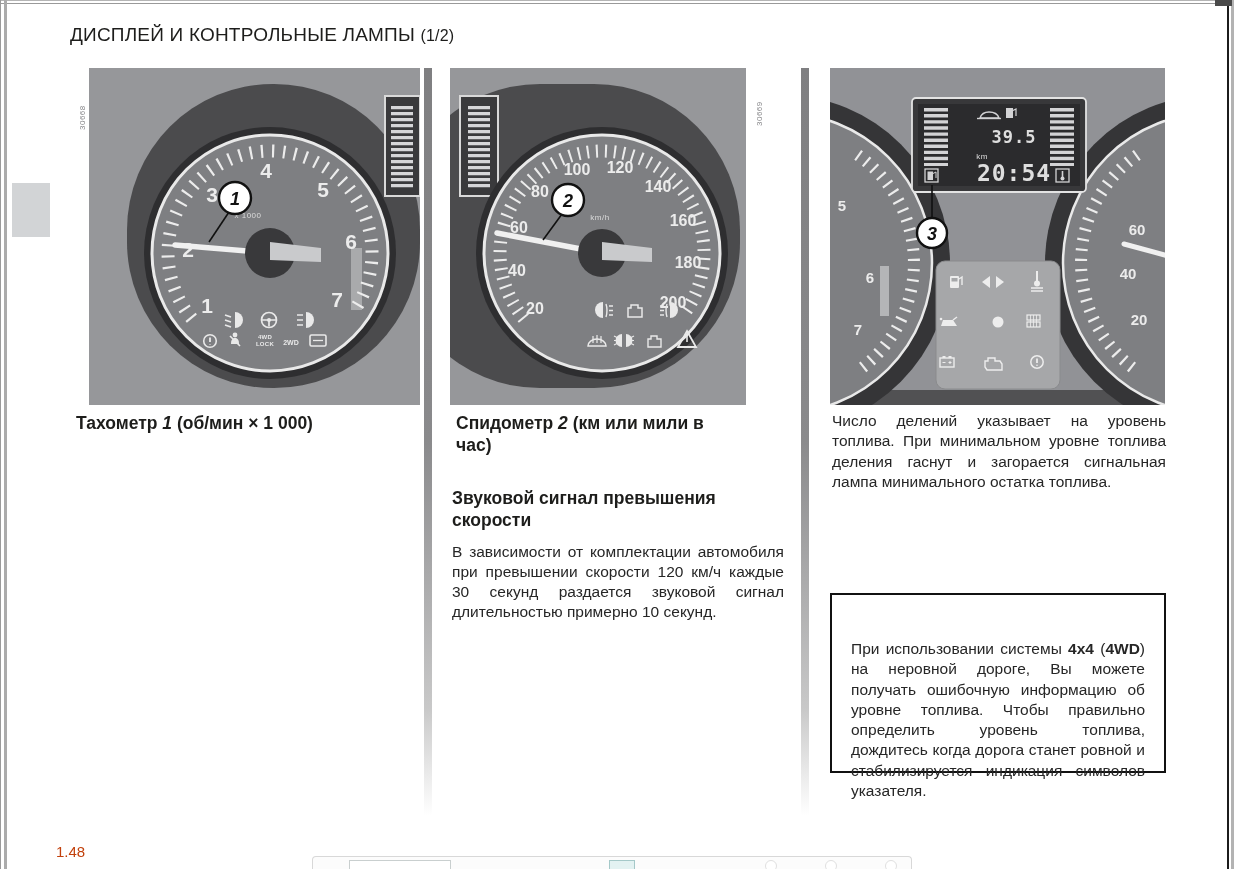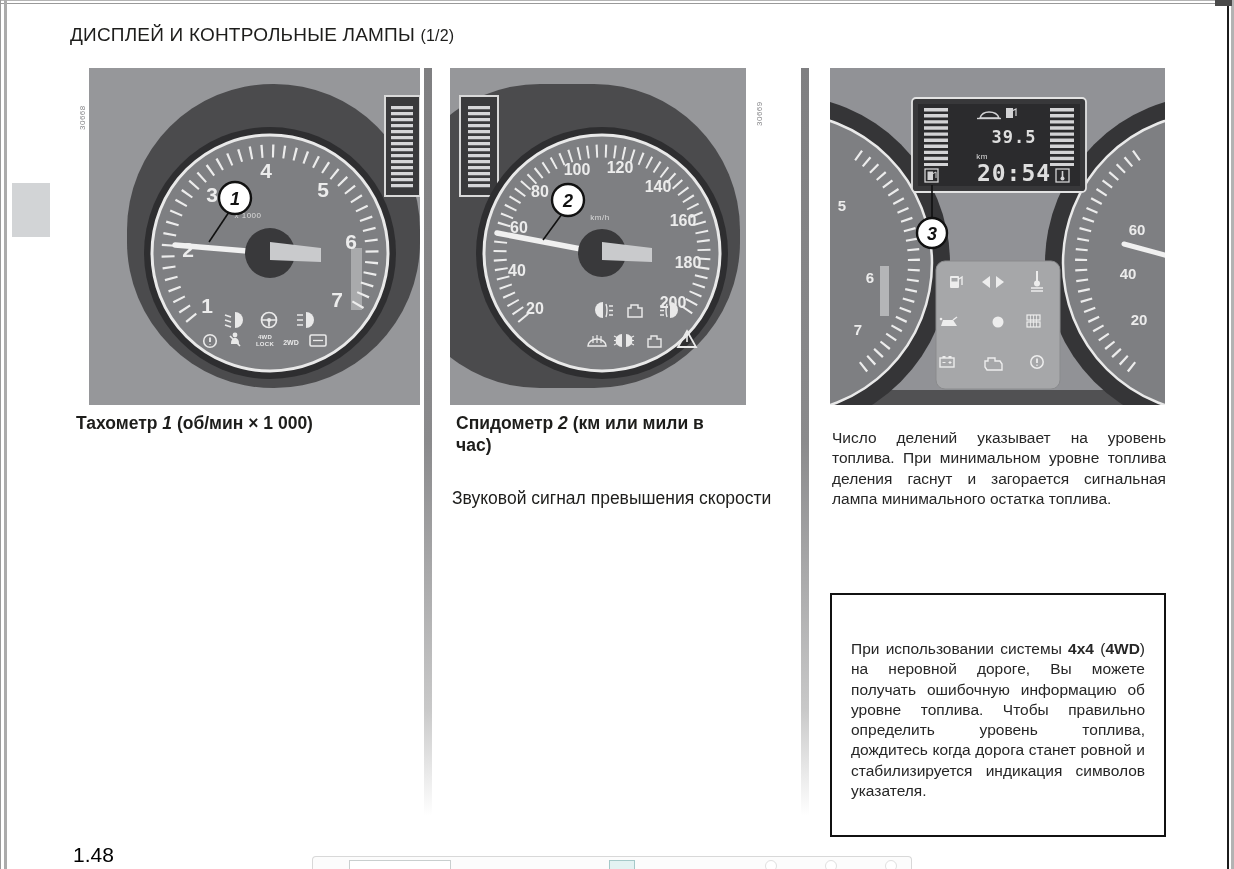--- a/index.html
+++ b/index.html
@@ -41,33 +41,33 @@
   .tiny{font-size:6px;font-weight:bold;fill:#e9e9e9;text-anchor:middle;letter-spacing:.3px;}
   .tiny2{font-size:7px;font-weight:bold;fill:#e9e9e9;text-anchor:middle;}
   .seg{font-family:"DejaVu Sans Mono",monospace;font-weight:bold;fill:#dedede;text-anchor:middle;letter-spacing:1px;}
 
   
   .textcol{position:absolute;top:408px;}
   #col1{left:72px;width:330px;}
   #col2{left:452px;width:332px;}
   #col3{left:832px;width:334px;}
   .textcol h2{font-size:17.5px;font-weight:bold;margin:4px;line-height:1.28;color:#1d1d1b;}
-  .textcol h3{font-size:17.5px;font-weight:normal;margin:30px 0 0 0;line-height:1.28;color:#1d1d1b;}
+  .textcol h3{font-size:17.5px;font-weight:bold;margin:30px 0 0 0;line-height:1.28;color:#1d1d1b;}
   .textcol p{font-size:15.5px;line-height:1.31;margin:10px 0 0 0;text-align:justify;color:#262626;}
-  #col3 p{margin-top:20px;}
+  #col3 p{margin-top:3px;}
 
   
   .notebox{
-    position:absolute;left:830px;top:593px;width:336px;height:244px;
+    position:absolute;left:830px;top:593px;width:336px;height:180px;
     border:2px solid #111111;box-sizing:border-box;padding:44px 19px 0 19px;
   }
   .notebox p{font-size:15.5px;line-height:1.31;margin:0;text-align:justify;color:#262626;}
 
   
-  .pagenum{position:absolute;left:73px;top:843px;font-size:21px;color:#000000;}
+  .pagenum{position:absolute;left:56px;top:843px;font-size:15px;color:#c2410c;}
 
   
   .toolbar{
     position:absolute;left:312px;top:856px;width:598px;height:13px;
     background:#fcfcfc;border:1px solid #d8d8d8;border-bottom:none;
     border-radius:4px 4px 0 0;
   }
   .tb-field{position:absolute;left:36px;top:3px;width:100px;height:10px;
     background:#ffffff;border:1px solid #c9cfcf;border-bottom:none;}
   .tb-btn-accent{position:absolute;left:296px;top:3px;width:24px;height:10px;
@@ -332,20 +332,21 @@
   </g>
 </svg>
 
 <div class="textcol" id="col1">
   <h2><span>Тахометр </span><i>1</i><span> (об/мин × 1 000)</span></h2>
 </div>
 
 <div class="textcol" id="col2">
   <h2><span>Спидометр </span><i>2</i><span> (км или мили в</span><br><span>час)</span></h2>
   <h3>Звуковой сигнал превышения скорости</h3>
+  <p>В зависимости от комплектации автомобиля при превышении скорости 120 км/ч каждые 30 секунд раздается звуковой сигнал длительностью примерно 10 секунд.</p>
 </div>
 
 <div class="textcol" id="col3">
   <p>Число делений указывает на уровень топлива. При минимальном уровне топлива деления гаснут и загорается сигнальная лампа минимального остатка топлива.</p>
 </div>
 
 <div class="notebox">
   <p><span>При использовании системы </span><b>4x4</b><span> (</span><b>4WD</b><span>) на неровной дороге, Вы можете получать ошибочную информацию об уровне топлива. Чтобы правильно определить уровень топлива, дождитесь когда дорога станет ровной и стабилизируется индикация символов указателя.</span></p>
 </div>
 

